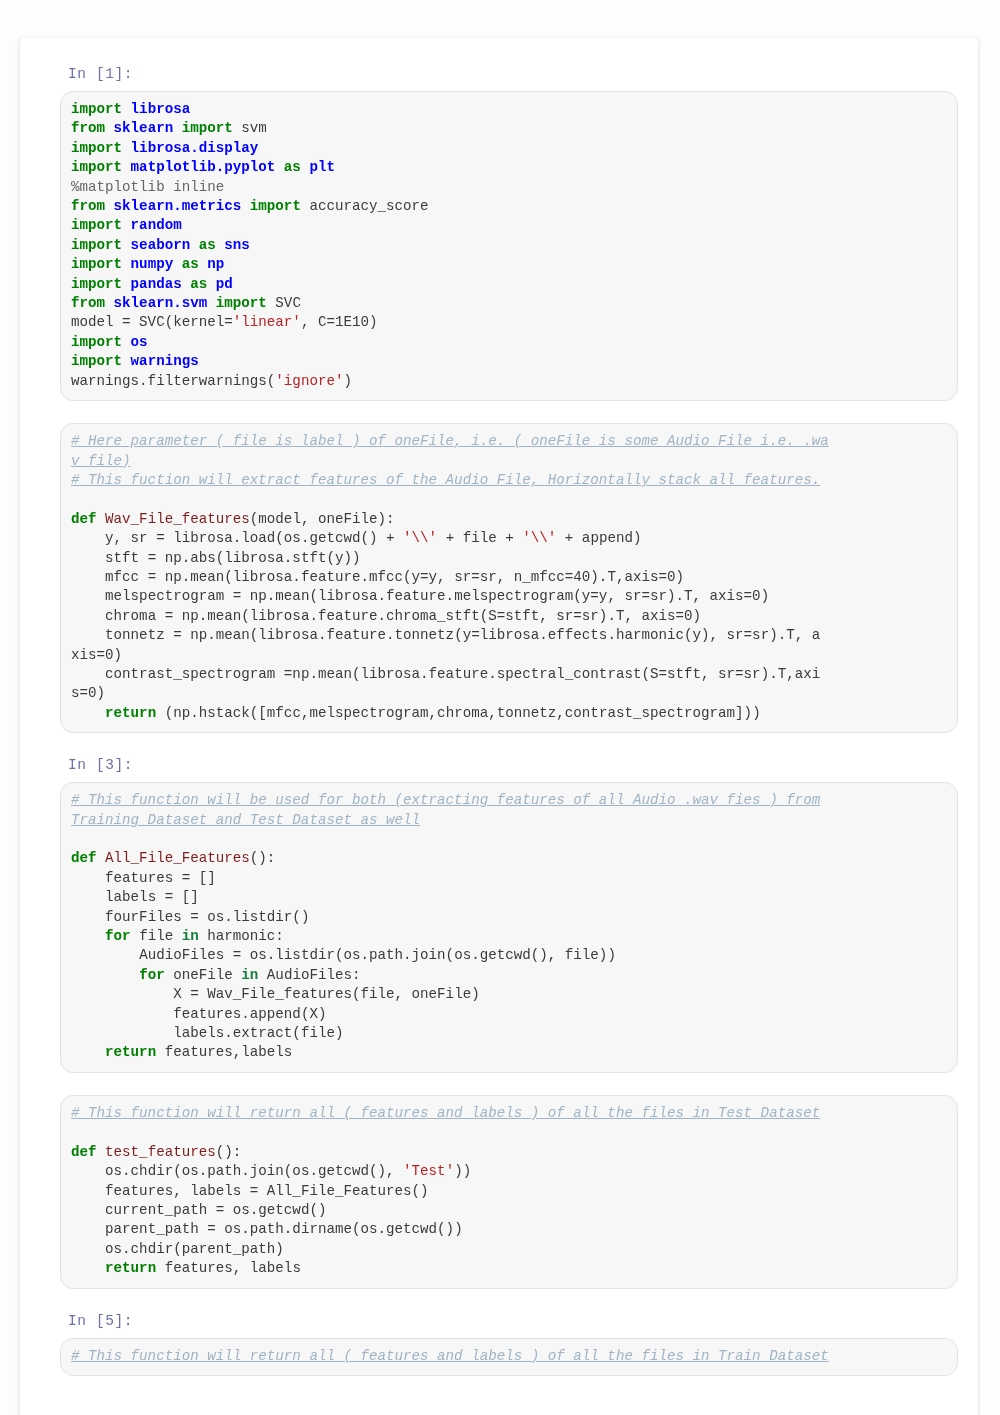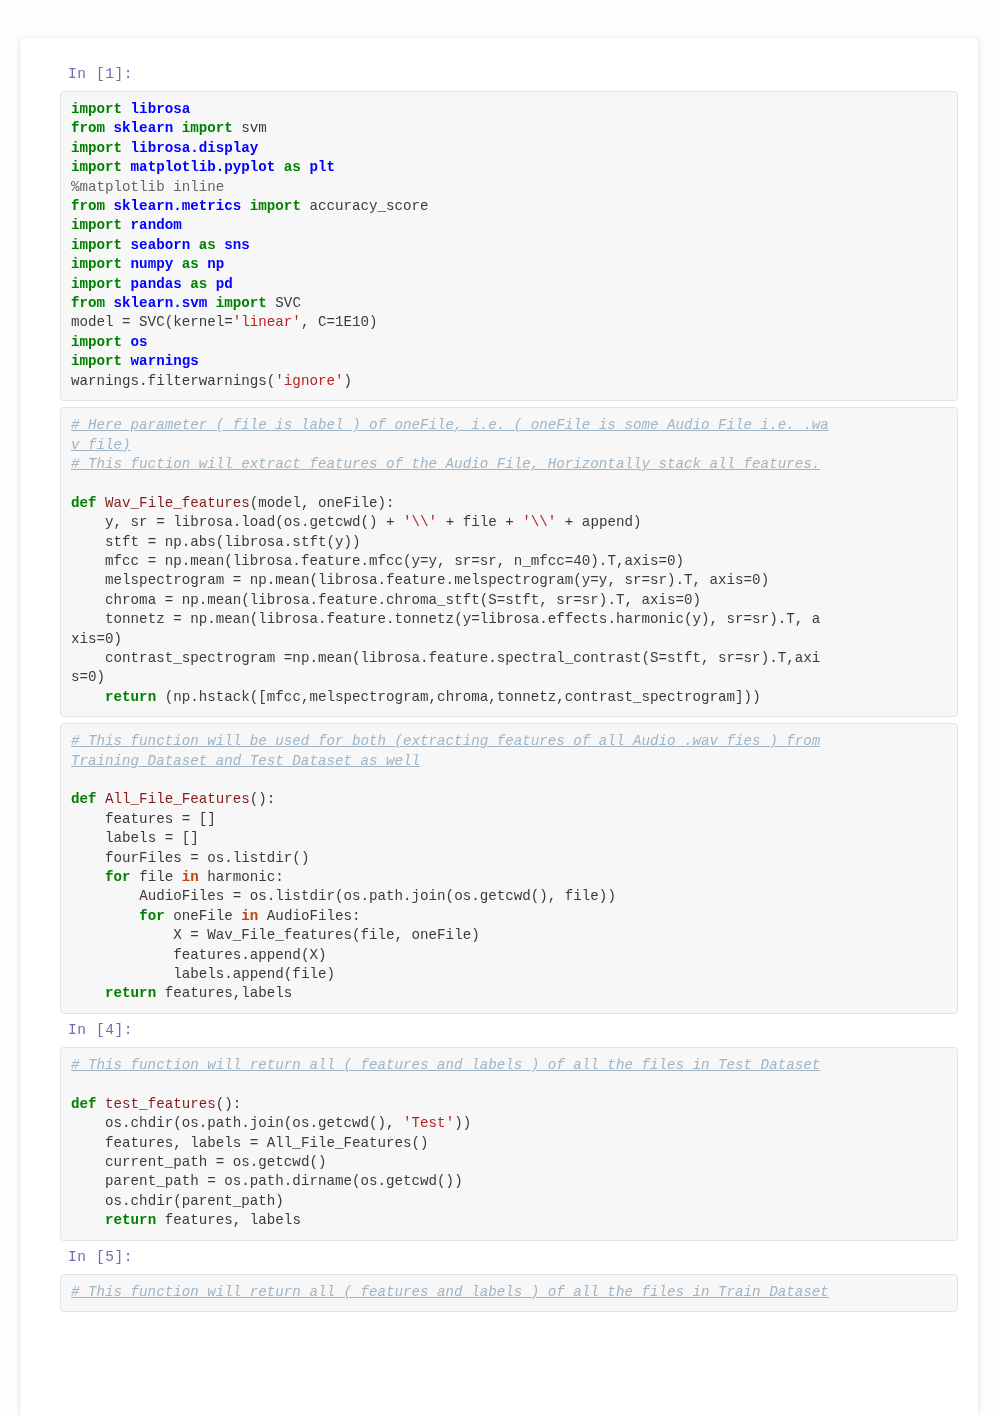--- a/index.html
+++ b/index.html
@@ -34,57 +34,57 @@
     box-shadow: 0 1px 5px rgba(0,0,0,0.13), 0 0 1px rgba(0,0,0,0.10);
     padding: 0 0 40px 0;
     box-sizing: border-box;
   }
 
   .cells {
     padding: 26px 20px 0 22px;
   }
 
   .cell {
-    margin-bottom: 6px;
+    margin-bottom: 22px;
   }
 
   .prompt {
     font-family: "Liberation Mono", "DejaVu Sans Mono", monospace;
     font-size: 14.5px;
     line-height: 20px;
     color: #6a6fa8;
     letter-spacing: 0.6px;
     padding: 0 0 7px 26px;
     white-space: pre;
   }
 
   .inputarea {
     background: #f7f7f7;
     border: 1px solid #e3e3e3;
-    border-radius: 4px;
+    border-radius: 13px;
     padding: 8px 10px 9px 10px;
     box-sizing: border-box;
     margin-left: 18px;
     margin-right: 0px;
   }
 
   pre.code {
     margin: 0;
     font-family: "Liberation Mono", "DejaVu Sans Mono", monospace;
     font-size: 14.2px;
     line-height: 19.4px;
     color: #3b3b3b;
     white-space: pre-wrap;
     word-break: break-word;
     tab-size: 4;
   }
 
   
   .k  { color: #008000; font-weight: bold; }   
-  .kw { color: #c2410c; font-weight: bold; }   
+  .kw { color: #15803d; font-weight: bold; }   
   .nn { color: #0000ff; font-weight: bold; }   
   .nf { color: #7f1d1d; }                      
   .s  { color: #ba2121; }                      
   .c  { color: #9fb4c4; font-style: italic; text-decoration: underline; }  
   .o  { color: #666666; }                      
   .n  { color: #3b3b3b; }
 </style>
 </head>
 <body>
 
@@ -124,39 +124,39 @@
 <span class="n">    melspectrogram = np.mean(librosa.feature.melspectrogram(y=y, sr=sr).T, axis=0)</span>
 <span class="n">    chroma = np.mean(librosa.feature.chroma_stft(S=stft, sr=sr).T, axis=0)</span>
 <span class="n">    tonnetz = np.mean(librosa.feature.tonnetz(y=librosa.effects.harmonic(y), sr=sr).T, a</span>
 <span class="n">xis=0)</span>
 <span class="n">    contrast_spectrogram =np.mean(librosa.feature.spectral_contrast(S=stft, sr=sr).T,axi</span>
 <span class="n">s=0)</span>
 <span class="n">    </span><span class="k">return </span><span class="n">(np.hstack([mfcc,melspectrogram,chroma,tonnetz,contrast_spectrogram]))</span></pre>
           </div>
         </div>
         <div class="cell">
+          <div class="prompt">In [3]:</div>
           <div class="inputarea">
             <pre class="code"><span class="c"># This function will be used for both (extracting features of all Audio .wav fies ) from</span>
 <span class="c">Training_Dataset and Test_Dataset as well</span>
 <span class="n"></span>
 <span class="k">def </span><span class="nf">All_File_Features</span><span class="n">():</span>
 <span class="n">    features = []</span>
 <span class="n">    labels = []</span>
 <span class="n">    fourFiles = os.listdir()</span>
 <span class="n">    </span><span class="k">for </span><span class="n">file </span><span class="kw">in </span><span class="n">harmonic:</span>
 <span class="n">        AudioFiles = os.listdir(os.path.join(os.getcwd(), file))</span>
 <span class="n">        </span><span class="k">for </span><span class="n">oneFile </span><span class="kw">in </span><span class="n">AudioFiles:</span>
 <span class="n">            X = Wav_File_features(file, oneFile)</span>
 <span class="n">            features.append(X)</span>
-<span class="n">            labels.append(file)</span>
+<span class="n">            labels.extract(file)</span>
 <span class="n">    </span><span class="k">return </span><span class="n">features,labels</span></pre>
           </div>
         </div>
         <div class="cell">
-          <div class="prompt">In [4]:</div>
           <div class="inputarea">
             <pre class="code"><span class="c"># This function will return all ( features and labels ) of all the files in Test_Dataset</span>
 <span class="n"></span>
 <span class="k">def </span><span class="nf">test_features</span><span class="n">():</span>
 <span class="n">    os.chdir(os.path.join(os.getcwd(), </span><span class="s">'Test'</span><span class="n">))</span>
 <span class="n">    features, labels = All_File_Features()</span>
 <span class="n">    current_path = os.getcwd()</span>
 <span class="n">    parent_path = os.path.dirname(os.getcwd())</span>
 <span class="n">    os.chdir(parent_path)</span>
 <span class="n">    </span><span class="k">return </span><span class="n">features, labels</span></pre>

